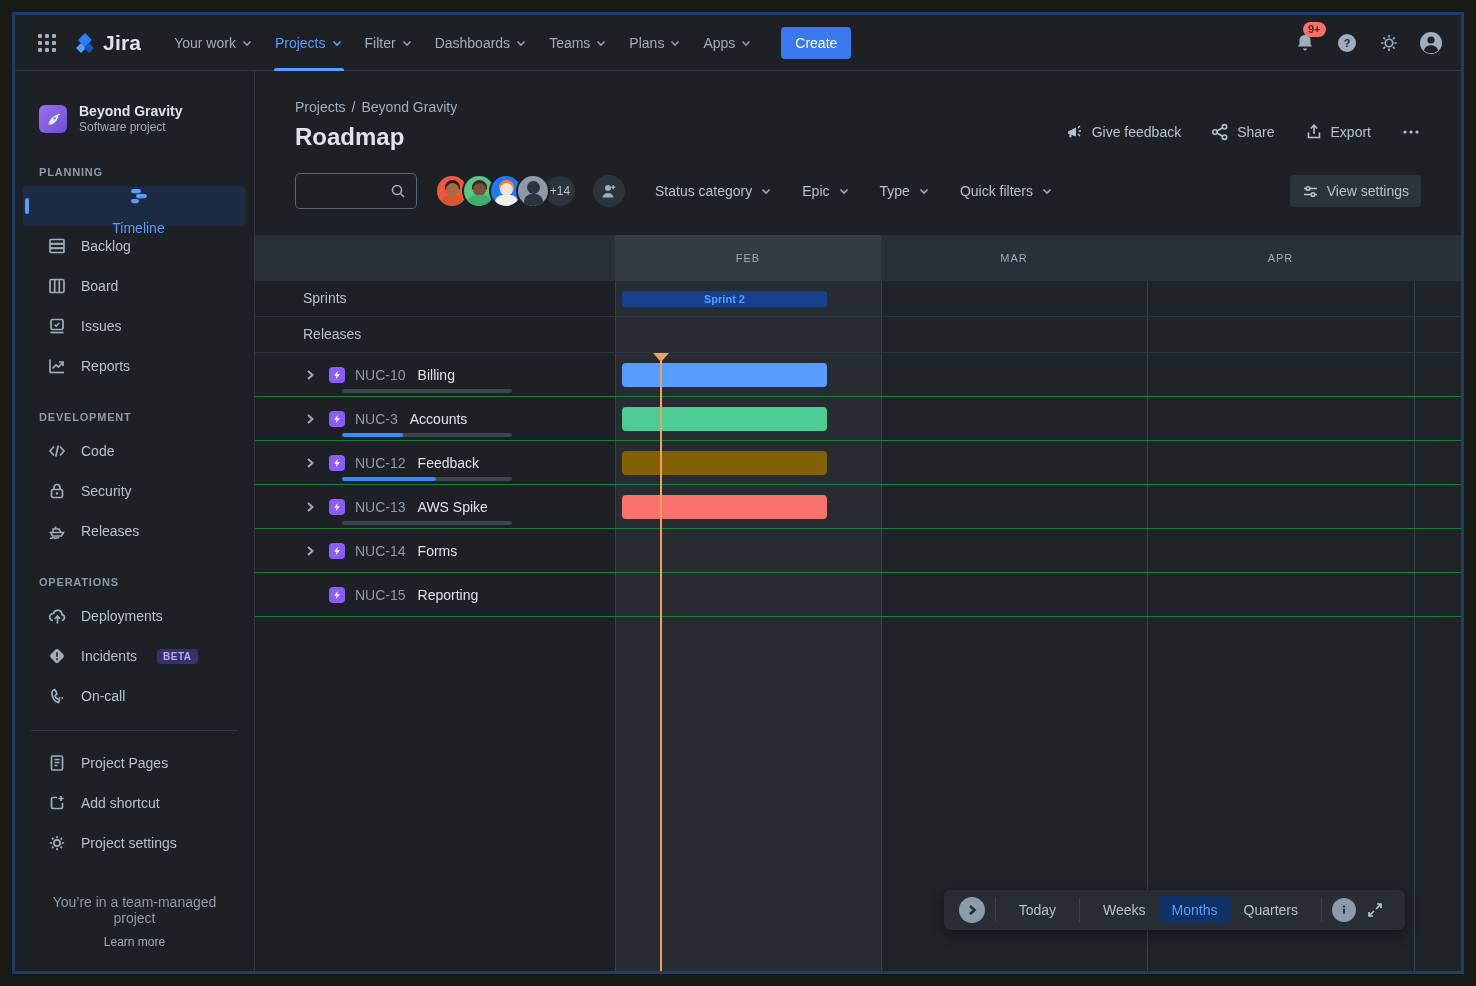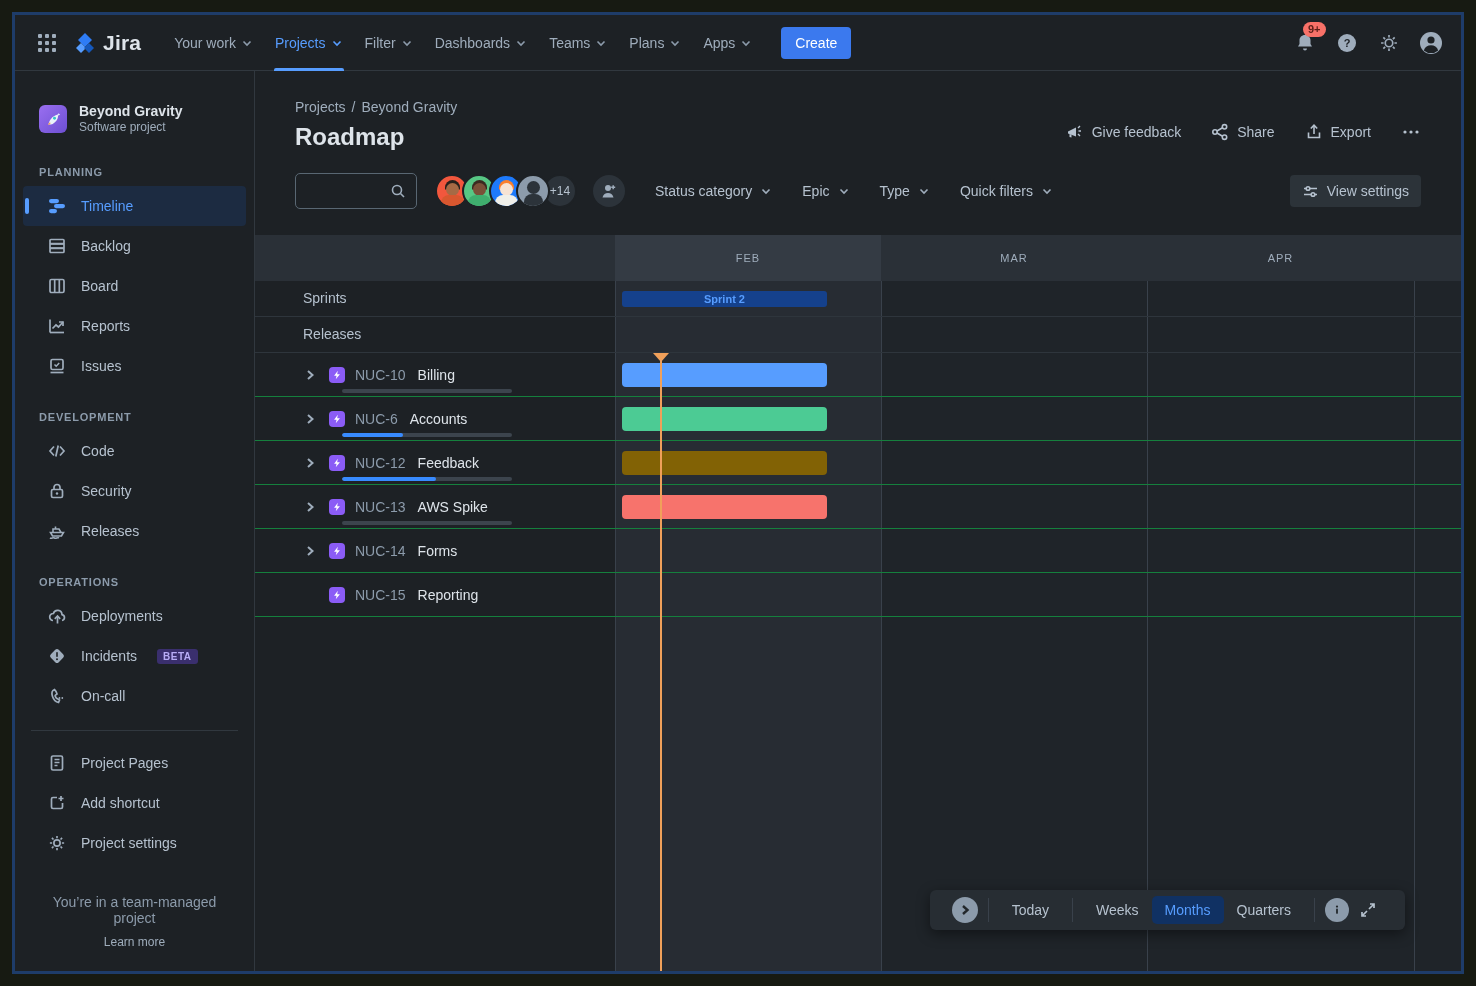--- a/index.html
+++ b/index.html
@@ -40,21 +40,21 @@
              display:flex; flex-direction:column; padding-top:26px; overflow:hidden; }
   .proj { display:flex; align-items:center; gap:12px; padding:0 24px; height:44px; }
   .proj-avatar { width:28px; height:28px; border-radius:6px; background:linear-gradient(135deg,#9a6ff0,#6d4fd2);
                  display:flex; align-items:center; justify-content:center; flex:0 0 28px; }
   .proj-name { font-size:14px; font-weight:700; color:#DEE4EA; line-height:17px; }
   .proj-type { font-size:12px; color:#9FADBC; line-height:15px; }
   .sect-label { margin:25px 0 8px 24px; font-size:11px; font-weight:700; letter-spacing:.8px; color:#8C9BAB; }
   .side-item { position:relative; height:40px; display:flex; align-items:center; gap:14px; padding:0 16px 0 24px;
                font-size:14px; color:#B6C2CF; cursor:pointer; margin:0 8px; border-radius:4px; }
   .side-item .s-icon { width:20px; height:20px; display:flex; align-items:center; justify-content:center; color:#9FADBC; flex:0 0 20px; }
-  .side-item.active { background:#1C2B41; color:#579DFF; }
+  .side-item.active { background:#1C2B41; color:#579DFF;flex-direction:column; }
   .side-item.active .s-icon { color:#579DFF; }
   .side-item.active::before { content:""; position:absolute; left:2px; top:12px; width:4px; height:16px; border-radius:2px; background:#579DFF; }
   .beta-badge { margin-left:6px; background:#3a2f6e; color:#b8acf6; font-size:10px; font-weight:700;
                 letter-spacing:.5px; border-radius:3px; padding:2px 6px; }
   .side-divider { height:1px; background:#31383F; margin:14px 16px 12px; }
   .side-note { margin-top:auto; padding:0 16px 22px; text-align:center; }
   .note-text { font-size:14px; color:#8C9BAB; }
   .note-link { font-size:12px; color:#9FADBC; margin-top:9px; cursor:pointer; }
 
   
@@ -117,21 +117,21 @@
   .epic-title { font-size:14px; color:#DEE4EA; margin-left:2px; }
   .progress { position:absolute; left:87px; top:36px; width:170px; height:4px; border-radius:2px; background:#3c444d; overflow:hidden; }
   .progress-fill { height:100%; background:#388BFF; border-radius:2px; }
   .epic-bar { position:absolute; left:367px; top:10px; width:205px; height:24px; border-radius:4px; cursor:pointer; }
   .today-line { position:absolute; left:405px; top:118px; bottom:0; width:2px; background:#f0a05a; z-index:3; }
   .today-tri { position:absolute; left:398px; top:118px; width:0; height:0; z-index:3;
                border-left:8px solid transparent; border-right:8px solid transparent; border-top:9px solid #f0a05a; }
 
   
   .zoom-bar { position:absolute; right:56px; bottom:41px; height:40px; background:#272d33; border-radius:6px;
-              box-shadow:0 4px 14px rgba(0,0,0,.45); display:flex; align-items:center; padding:0 22px; z-index:5; }
+              box-shadow:0 4px 14px rgba(0,0,0,.45); display:flex; align-items:center; padding:0 15px; z-index:5; }
   .zb-circle { width:26px; height:26px; border-radius:50%; background:#8C9BAB; color:#22272B;
                display:flex; align-items:center; justify-content:center; cursor:pointer; }
   .zb-div { width:1px; height:24px; background:#39414b; margin:0 10px; }
   .zb-opt { font-size:14px; color:#B6C2CF; padding:6px 13px; border-radius:5px; cursor:pointer; }
   .zb-opt.selected { background:#103163; color:#579DFF; }
   .zb-expand { color:#B6C2CF; margin:0 6px 0 10px; cursor:pointer; display:flex; }
 </style>
 </head>
 <body>
 
@@ -279,37 +279,37 @@
               <svg width="18" height="18" viewBox="0 0 18 18" fill="none" stroke="currentColor" stroke-width="1.7">
                 <rect x="2" y="2.5" width="14" height="13" rx="1.5"></rect>
                 <path d="M6.7 2.5v13M11.3 2.5v13"></path>
               </svg>
             </span>
         <span>Board</span>
       </div>
       <div class="side-item">
         <span class="s-icon">
               <svg width="18" height="18" viewBox="0 0 18 18" fill="none" stroke="currentColor" stroke-width="1.7">
+                <rect x="3" y="2.5" width="12" height="10" rx="1.5"></rect>
+                <path d="M6.5 7.5l1.7 1.7 3-3.2" stroke-width="1.5"></path>
+                <path d="M2.5 15.5h13"></path>
+              </svg>
+            </span>
+        <span>Issues</span>
+      </div>
+      <div class="side-item">
+        <span class="s-icon">
+              <svg width="18" height="18" viewBox="0 0 18 18" fill="none" stroke="currentColor" stroke-width="1.7">
                 <path d="M2 15.5 V2.5"></path>
                 <path d="M2 15.5 H16"></path>
                 <path d="M4.5 11.5 L8 8 L10.5 10 L15 5"></path>
                 <path d="M15 9 V5 H11"></path>
               </svg>
             </span>
         <span>Reports</span>
-      </div>
-      <div class="side-item">
-        <span class="s-icon">
-              <svg width="18" height="18" viewBox="0 0 18 18" fill="none" stroke="currentColor" stroke-width="1.7">
-                <rect x="3" y="2.5" width="12" height="10" rx="1.5"></rect>
-                <path d="M6.5 7.5l1.7 1.7 3-3.2" stroke-width="1.5"></path>
-                <path d="M2.5 15.5h13"></path>
-              </svg>
-            </span>
-        <span>Issues</span>
       </div>
 
       <div class="sect-label">DEVELOPMENT</div>
       <div class="side-item">
         <span class="s-icon">
               <svg width="18" height="18" viewBox="0 0 18 18" fill="none" stroke="currentColor" stroke-width="1.7">
                 <path d="M6 4.5 L2 9 L6 13.5"></path>
                 <path d="M12 4.5 L16 9 L12 13.5"></path>
                 <path d="M10.2 3.5 L7.8 14.5"></path>
               </svg>
@@ -574,21 +574,21 @@
             <span class="chev">
                   <svg width="14" height="14" viewBox="0 0 14 14" fill="none" stroke="currentColor" stroke-width="2">
                     <path d="M5 3 L9.5 7 L5 11"></path>
                   </svg>
                 </span>
             <span class="epic-icon">
                   <svg width="10" height="10" viewBox="0 0 12 12">
                     <path d="M7 1 L2.5 7 H5.5 L4.5 11 L9.5 5 H6.2 Z" fill="#fff"></path>
                   </svg>
                 </span>
-            <span class="epic-key">NUC-6</span>
+            <span class="epic-key">NUC-3</span>
             <span class="epic-title">Accounts</span>
           </div>
           <div class="progress">
                 <div class="progress-fill" style="width: 36%;"></div>
               </div>
           <div class="epic-bar" style="background: rgb(76, 203, 148);"></div>
         </div>
 
         <div class="epic-row" style="top:206px">
           <div class="epic-left">

